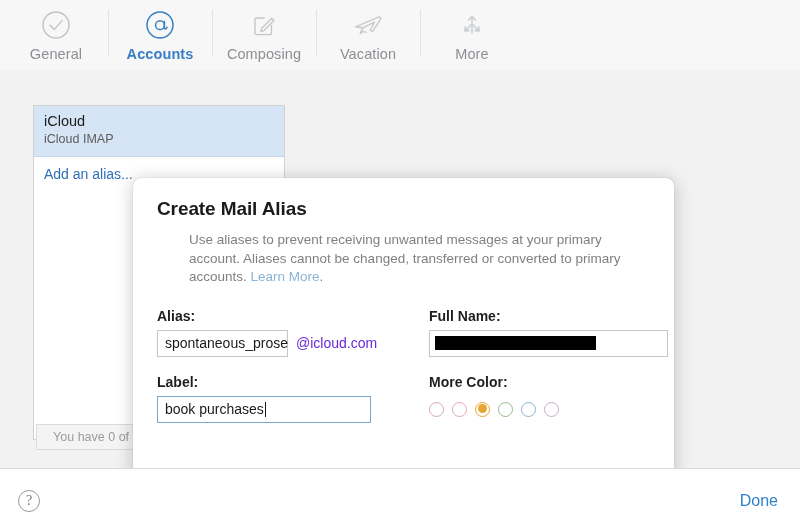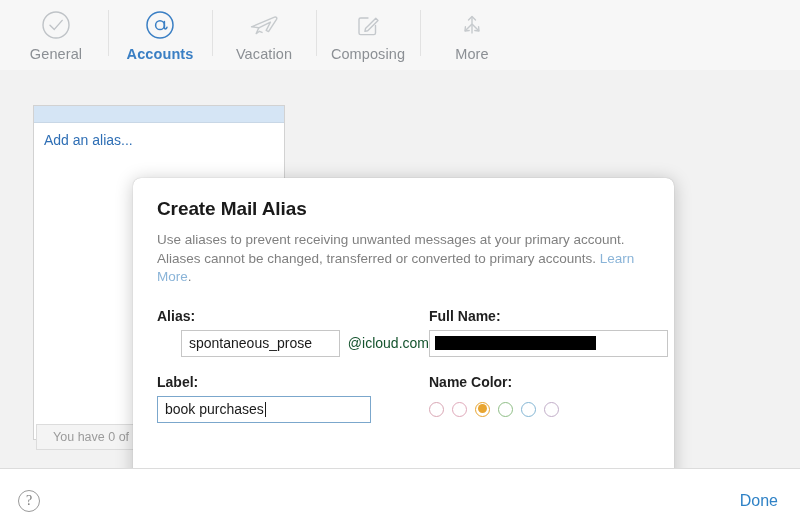--- a/index.html
+++ b/index.html
@@ -154,20 +154,21 @@
     font-weight: bold;
     letter-spacing: -0.1px;
     margin-bottom: 11px;
   }
 
   .dialog-desc {
     font-size: 13.5px;
     line-height: 18.5px;
     color: #808080;
     max-width: 500px;
+    margin-left: 32px;
   }
   .dialog-desc .link {
     color: #8ab4d8;
     cursor: default;
   }
 
   .form-grid {
     margin-top: 21px;
     display: grid;
     grid-template-columns: 272px 1fr;
@@ -185,36 +186,36 @@
     height: 27px;
     border: 1px solid #c6c6c6;
     background: #ffffff;
     font-size: 14px;
     color: #1a1a1a;
     padding: 0 7px;
     display: flex;
     align-items: center;
     font-family: "Liberation Sans", sans-serif;
   }
-  .input.alias-input { width: 169px; margin-left: 24px; }
+  .input.alias-input { width: 131px; }
   .input.focused {
     border: 1px solid #7ba7cc;
     width: 214px;
     position: relative;
   }
   .caret {
     display: inline-block;
     width: 1px;
     height: 15px;
     background: #1a1a1a;
     margin-left: 1px;
   }
   .domain-suffix {
     font-size: 14px;
-    color: #14532d;
+    color: #6d28d9;
     margin-left: 8px;
   }
   .row-inline { display: flex; align-items: center; }
 
   .fullname-input {
     width: 239px;
     height: 27px;
     border: 1px solid #c6c6c6;
     background: #ffffff;
     display: flex;
@@ -348,36 +349,36 @@
           <circle cx="16" cy="16" r="13" fill="none" stroke="#3a7fc4" stroke-width="1.5"></circle>
           <circle cx="16" cy="16.2" r="4.4" fill="none" stroke="#3a7fc4" stroke-width="1.5"></circle>
           <path d="M20.4 12.6 L20.4 18.4 C20.4 20.4 22.6 20.6 23 18.2" fill="none" stroke="#3a7fc4" stroke-width="1.5" stroke-linecap="round"></path>
         </svg>
       </span>
       <span class="tab-label">Accounts</span>
     </div>
 
     <div class="tab">
       <span class="glyph">
+        <svg width="32" height="32" viewBox="0 0 32 32">
+          <path d="M23.5 16.5 V24 a1.6 1.6 0 0 1 -1.6 1.6 H8.6 A1.6 1.6 0 0 1 7 24 V10.6 A1.6 1.6 0 0 1 8.6 9 H16" fill="none" stroke="#c4c8cc" stroke-width="1.4" stroke-linecap="round"></path>
+          <path d="M13.5 19.6 L23.8 9.2 L26 11.4 L15.7 21.8 L12.9 22.4 Z" fill="none" stroke="#c4c8cc" stroke-width="1.4" stroke-linejoin="round"></path>
+        </svg>
+      </span>
+      <span class="tab-label">Composing</span>
+    </div>
+
+    <div class="tab">
+      <span class="glyph">
         <svg width="34" height="32" viewBox="0 0 34 32">
           <path d="M4.5 17.8 L27.5 8.2 C29.2 7.6 30.4 8.8 29.5 10.3 L21.5 22.6 L19.2 21.4 L23.4 13.2 L11.8 18.8 Z" fill="none" stroke="#c6cacd" stroke-width="1.4" stroke-linejoin="round"></path>
           <path d="M11.8 18.8 L9.2 24.6 L12.5 22.3 L15.6 23.6" fill="none" stroke="#c6cacd" stroke-width="1.4" stroke-linejoin="round"></path>
         </svg>
       </span>
       <span class="tab-label">Vacation</span>
-    </div>
-
-    <div class="tab">
-      <span class="glyph">
-        <svg width="32" height="32" viewBox="0 0 32 32">
-          <path d="M23.5 16.5 V24 a1.6 1.6 0 0 1 -1.6 1.6 H8.6 A1.6 1.6 0 0 1 7 24 V10.6 A1.6 1.6 0 0 1 8.6 9 H16" fill="none" stroke="#c4c8cc" stroke-width="1.4" stroke-linecap="round"></path>
-          <path d="M13.5 19.6 L23.8 9.2 L26 11.4 L15.7 21.8 L12.9 22.4 Z" fill="none" stroke="#c4c8cc" stroke-width="1.4" stroke-linejoin="round"></path>
-        </svg>
-      </span>
-      <span class="tab-label">Composing</span>
     </div>
 
     <div class="tab">
       <span class="glyph">
         <svg width="32" height="32" viewBox="0 0 32 32">
           <path d="M16 7.5 L16 24.5" fill="none" stroke="#c6cacd" stroke-width="1.4"></path>
           <path d="M12.5 11 L16 7.5 L19.5 11" fill="none" stroke="#c6cacd" stroke-width="1.4" stroke-linecap="round" stroke-linejoin="round"></path>
           <path d="M16 15 L9 22" fill="none" stroke="#c6cacd" stroke-width="1.4"></path>
           <path d="M13.2 21.5 L9 22 L9.4 17.8" fill="none" stroke="#c6cacd" stroke-width="1.4" stroke-linecap="round" stroke-linejoin="round"></path>
           <path d="M16 15 L23 22" fill="none" stroke="#c6cacd" stroke-width="1.4"></path>
@@ -385,20 +386,22 @@
         </svg>
       </span>
       <span class="tab-label">More</span>
     </div>
   </div>
 
   <div class="content">
 
     <div class="accounts-panel">
       <div class="account-row">
+        <div class="account-name">iCloud</div>
+        <div class="account-sub">iCloud IMAP</div>
       </div>
       <div class="add-alias">Add an alias...</div>
     </div>
 
     <div class="alias-count">You have 0 of 3 aliases</div>
 
     <div class="dialog-shadow">
       <div class="dialog-body">
 
         <div class="dialog-title">Create Mail Alias</div>
@@ -426,21 +429,21 @@
 
           <div>
             <div class="field-label">Label:</div>
             <div class="input focused">
                 <span>book purchases</span>
                 <span class="caret"></span>
               </div>
           </div>
 
           <div>
-            <div class="field-label">Name Color:</div>
+            <div class="field-label">More Color:</div>
             <div class="swatches">
               <div class="swatch" style="border-color: rgb(217, 166, 180); color: rgb(217, 166, 180);"></div>
               <div class="swatch" style="border-color: rgb(224, 169, 186); color: rgb(224, 169, 186);"></div>
               <div class="swatch selected" style="border-color: rgb(232, 165, 49); color: rgb(232, 165, 49);"></div>
               <div class="swatch" style="border-color: rgb(143, 190, 134); color: rgb(143, 190, 134);"></div>
               <div class="swatch" style="border-color: rgb(132, 182, 212); color: rgb(132, 182, 212);"></div>
               <div class="swatch" style="border-color: rgb(194, 174, 201); color: rgb(194, 174, 201);"></div>
             </div>
           </div>
 

